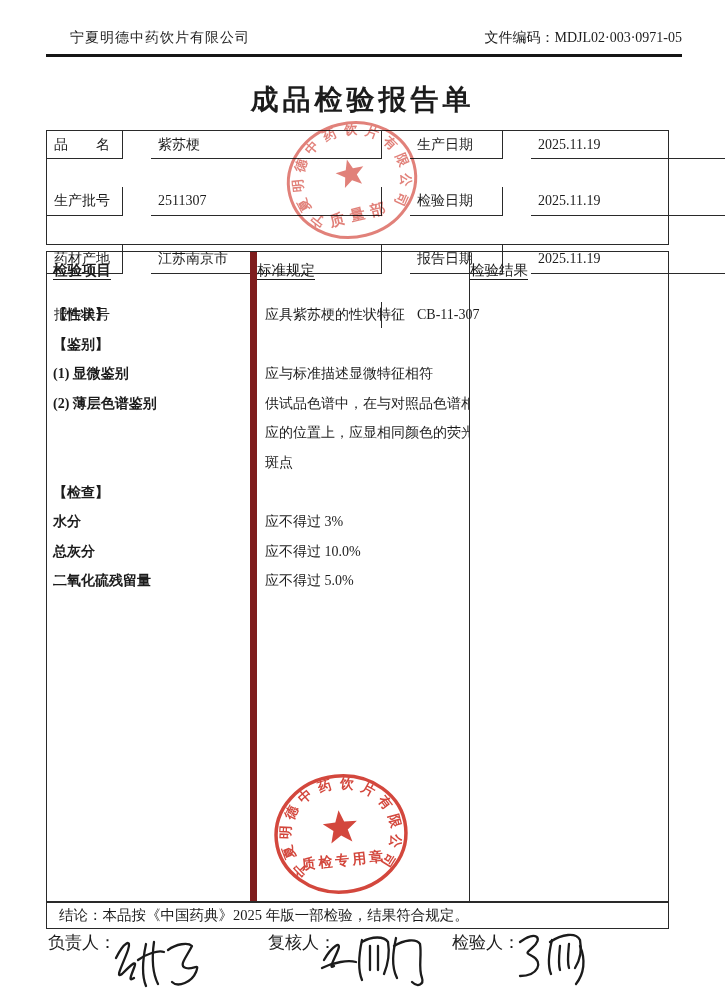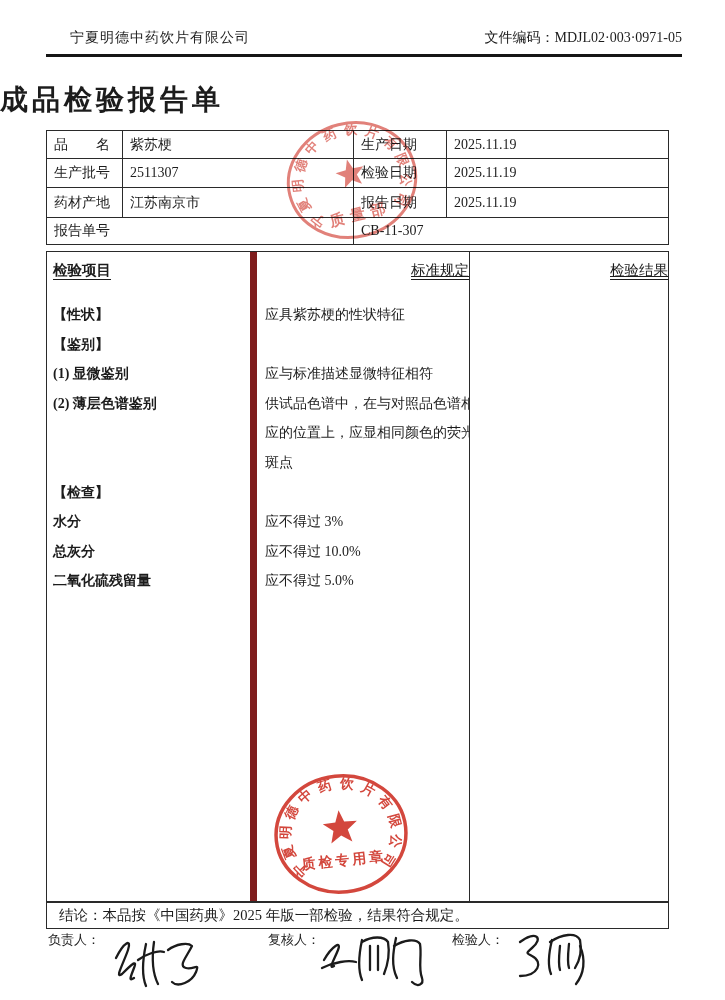--- a/index.html
+++ b/index.html
@@ -4,50 +4,50 @@
 <style>
   * { margin:0; padding:0; box-sizing:border-box; }
   html,body { width:725px; height:1000px; background:#ffffff; }
   body { font-family:"Liberation Serif","DejaVu Serif",serif; color:#1c1c1c; position:relative; }
   .page { position:absolute; left:0; top:0; width:725px; height:1000px; background:#fff; overflow:hidden; }
 
   
   .company { position:absolute; left:46px; top:29px; font-size:14px; letter-spacing:1px;margin-left:24px; }
   .doccode { position:absolute; right:43px; top:29px; font-size:14px; }
   .headrule { position:absolute; left:46px; top:54px; width:636px; height:3px; background:#151515; }
-  .title { position:absolute; left:0; right:0; top:81px; text-align:left; font-size:28px; font-weight:bold; letter-spacing:4px; }
+  .title { position:absolute; left:0; right:0; top:81px; text-align:center; font-size:28px; font-weight:bold; letter-spacing:4px; }
 
   
   .info-table { position:absolute; left:46px; top:130px; width:623px; height:115px;
     display:grid; grid-template-columns:76px 231px 93px 221px; grid-template-rows:28px 29px 30px 26px;
-    border:1px solid #2a2a2a; font-size:14px; }
+    border:1px solid #2a2a2a; font-size:14px;gap:28px; }
   .info-table .cell { border-right:1px solid #2a2a2a; border-bottom:1px solid #2a2a2a;
     display:flex; align-items:center; padding-left:7px; white-space:nowrap; overflow:hidden; }
   .info-table .cell.last { border-right:none; }
   .info-table .cell.bot { border-bottom:none; }
   .info-table .span2 { grid-column:span 2; }
 
   
   .main-table { position:absolute; left:46px; top:251px; width:623px; height:651px;
     border:1px solid #2a2a2a; display:flex; font-size:14px; }
   .mcol { height:100%; overflow:hidden; }
   .mcol1 { width:210px; border-right:7px solid #7f1d1d;font-weight:bold; }
   .mcol2 { width:213px; border-right:1px solid #2a2a2a; }
   .mcol3 { width:198px; }
   .mhead { height:48px; padding-top:9px; font-size:14.5px; }
   .mhead span { text-decoration:underline; text-underline-offset:4px; }
   .mcol1 .mhead { padding-left:6px; }
-  .mcol2 .mhead, .mcol3 .mhead { text-align:right;text-decoration:underline; }
+  .mcol2 .mhead, .mcol3 .mhead { text-align:left; }
   .tline { height:29.6px; line-height:29.6px; white-space:nowrap; padding-left:8px; }
   .mcol1 .tline { padding-left:6px; }
 
   
   .conclusion { position:absolute; left:46px; top:902px; width:623px; height:27px;
     border:1px solid #2a2a2a; line-height:25px; padding-left:12px; font-size:14.5px; white-space:nowrap; }
-  .siglabel { position:absolute; top:931px; font-size:13px; }
+  .siglabel { position:absolute; top:931px; font-size:17px; }
   .sig-resp { left:48px; } .sig-rev { left:268px; } .sig-insp { left:452px; }
 
   .overlay { position:absolute; left:0; top:0; width:725px; height:1000px; pointer-events:none; }
   .stamp { position:absolute; mix-blend-mode:multiply; }
   .stamp-header { left:277px; top:108px; opacity:0.62; }
   .stamp-seal { left:266px; top:762px; opacity:0.9; }
   .sigpath { fill:none; stroke:#1b1b1b; stroke-width:2.3; stroke-linecap:round; stroke-linejoin:round; }
 </style>
 </head>
 <body>

